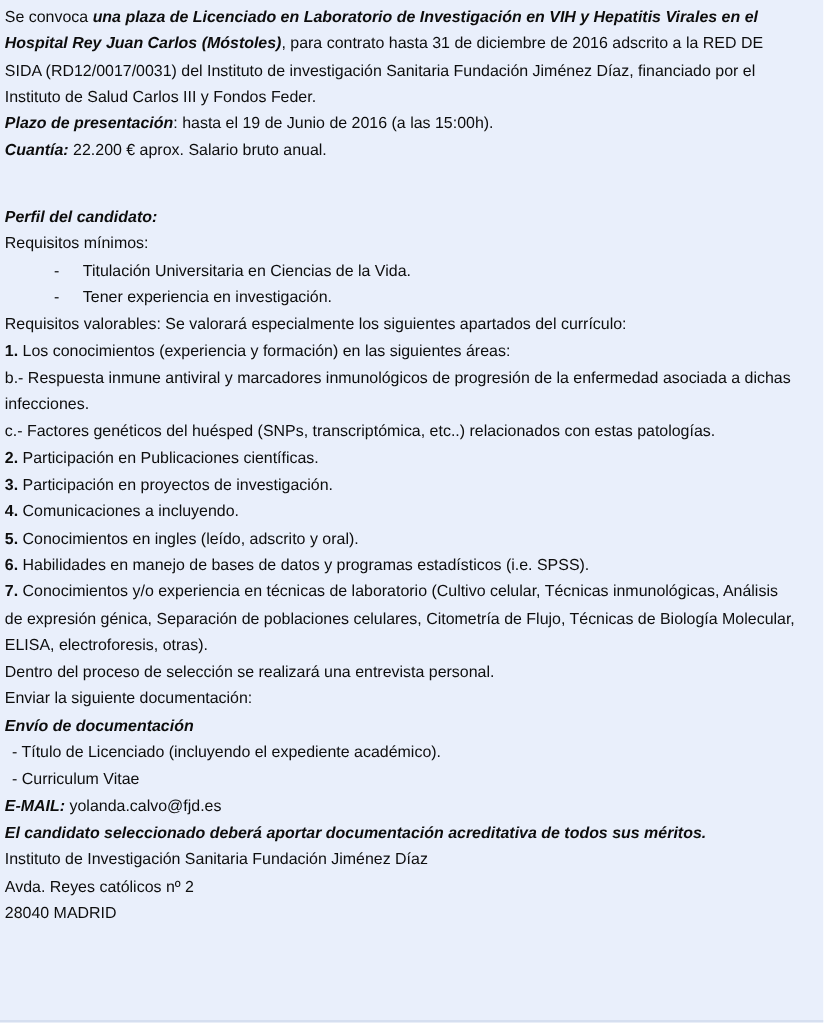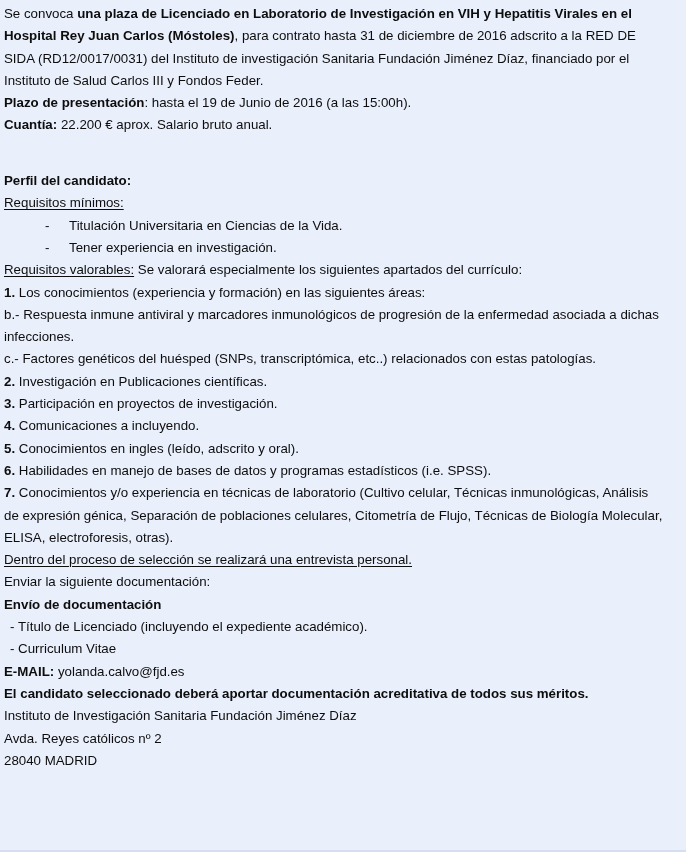--- a/index.html
+++ b/index.html
@@ -32,23 +32,23 @@
     text-align: left;
   }
   .blank {
     height: 22.3px;
   }
   .half-blank {
     height: 11px;
   }
   b, .b {
     font-weight: bold;
+    font-style: italic;
   }
   .u {
-    text-decoration: underline;
     text-underline-offset: 2px;
   }
   .dash-item {
     margin: 0;
     padding: 0;
     display: flex;
   }
   .dash-item .dash {
     width: 24px;
     padding-left: 41px;
@@ -98,21 +98,21 @@
 
   <p class="p wrap"><span class="u">Requisitos valorables:</span><span> Se valorará especialmente los siguientes apartados del currículo:</span></p>
 
   <p class="p wrap"><span class="num">1.</span><span> Los conocimientos (experiencia y formación) en las siguientes áreas:</span></p>
 
 
   <p class="p wrap"><span>b.- Respuesta inmune antiviral y marcadores inmunológicos de progresión de la enfermedad asociada a dichas infecciones.</span></p>
 
   <p class="p wrap"><span>c.- Factores genéticos del huésped (SNPs, transcriptómica, etc..) relacionados con estas patologías.</span></p>
 
-  <p class="p wrap"><span class="num">2.</span><span> Investigación en Publicaciones científicas.</span></p>
+  <p class="p wrap"><span class="num">2.</span><span> Participación en Publicaciones científicas.</span></p>
 
   <p class="p wrap"><span class="num">3.</span><span> Participación en proyectos de investigación.</span></p>
 
   <p class="p wrap"><span class="num">4.</span><span> Comunicaciones a incluyendo.</span></p>
 
   <p class="p wrap"><span class="num">5.</span><span> Conocimientos en ingles (leído, adscrito y oral).</span></p>
 
   <p class="p wrap"><span class="num">6.</span><span> Habilidades en manejo de bases de datos y programas estadísticos (i.e. SPSS).</span></p>
 
   <p class="p wrap"><span class="num">7.</span><span> Conocimientos y/o experiencia en técnicas de laboratorio (Cultivo celular, Técnicas inmunológicas, Análisis de expresión génica, Separación de poblaciones celulares, Citometría de Flujo, Técnicas de Biología Molecular, ELISA, electroforesis, otras).</span></p>

